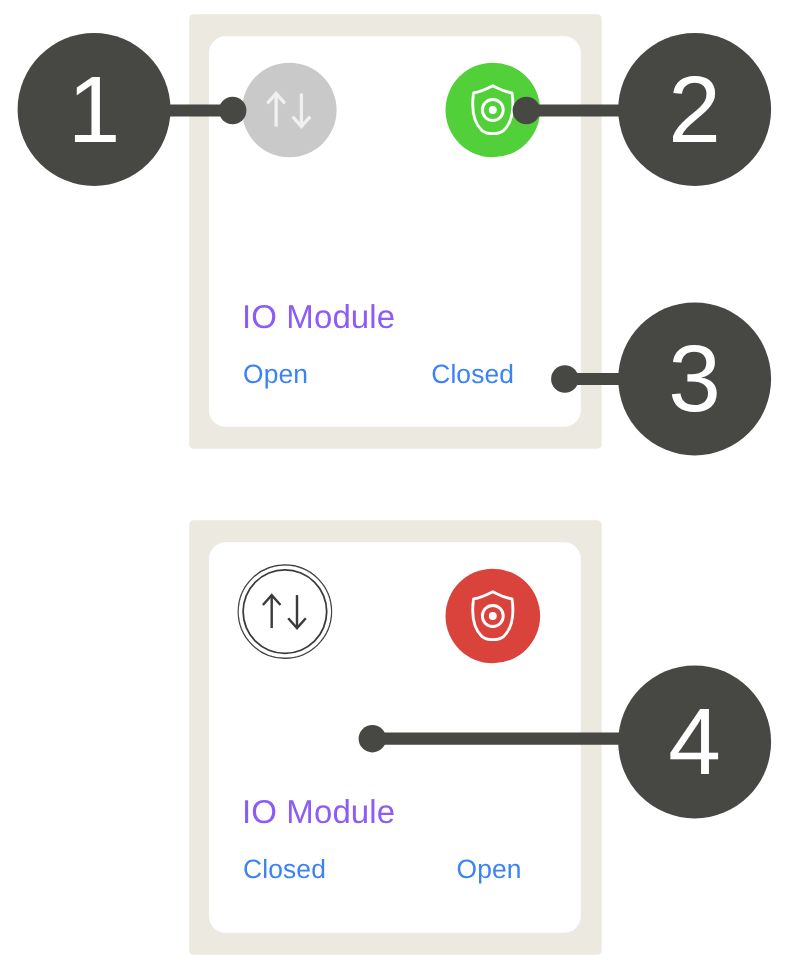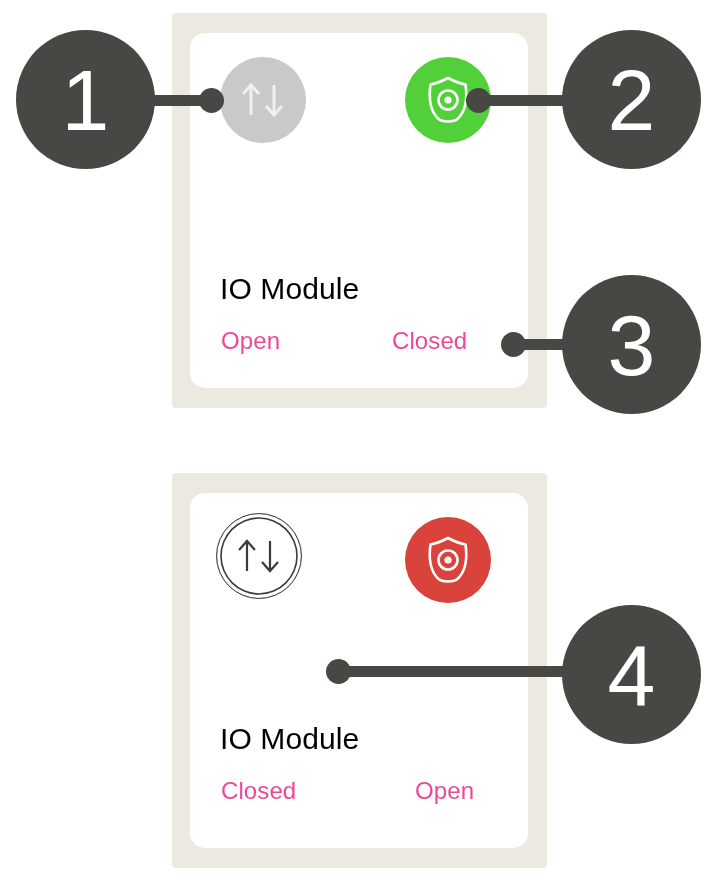--- a/index.html
+++ b/index.html
@@ -59,29 +59,29 @@
   .pos-toggle-2 { left: 216px; top: 513px; }
   .pos-shield-2 { left: 405px; top: 517px; }
 
   .icon-badge svg { display: block; overflow: visible; }
 
   
   .card-title {
     position: absolute;
     font-size: 30px;
     font-weight: 400;
-    color: #000000;
+    color: #8b5cf6;
     letter-spacing: 0.1px;
     white-space: nowrap;
   }
   .card-sub {
     position: absolute;
     font-size: 24px;
     font-weight: 400;
-    color: #ec4899;
+    color: #3b82f6;
     letter-spacing: 0.1px;
     white-space: nowrap;
   }
   .title-1 { left: 220px; top: 272px; }
   .sub-1-a { left: 221px; top: 327px; }
   .sub-1-b { left: 392px; top: 327px; }
 
   .title-2 { left: 220px; top: 722px; }
   .sub-2-a { left: 221px; top: 777px; }
   .sub-2-b { left: 415px; top: 777px; }

